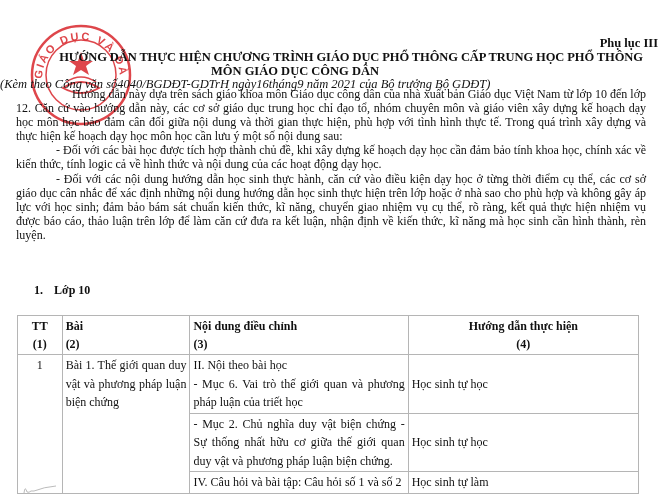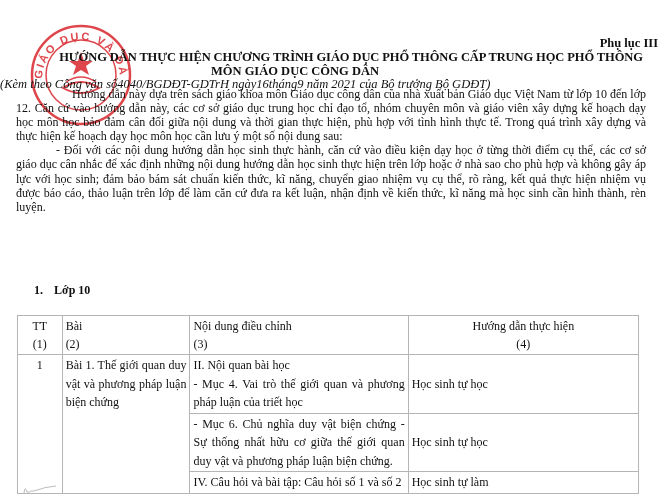--- a/index.html
+++ b/index.html
@@ -17,21 +17,21 @@
     .body { position:absolute; top:87px; left:16px; width:630px; font-size:12px; line-height:14.1px;
             text-align:justify; }
     .body p { margin:0; }
     .body .indent { text-indent:56px; }
     .body .indent2 { text-indent:40px; }
     .section { position:absolute; top:283px; left:34px; font-weight:bold; font-size:12px; }
     .section .num { margin-right:8px; }
     table { position:absolute; top:315px; left:17px; width:303px; border-collapse:collapse;
             font-size:12px; width:622px; }
     td, th { border:1px solid #b5b5b5; padding:1px 3px; vertical-align:top; line-height:18.5px; }
-    th { font-weight:normal; text-align:center; line-height:18px; }
+    th { font-weight:bold; text-align:center; line-height:18px; }
     .c-tt { width:37px; text-align:center; }
     .c-bai { width:119px; text-align:justify; }
     .c-nd { width:198px; text-align:justify;margin-top:47px; }
     .c-hd { width:220px; }
     .vmid { vertical-align:middle; }
     .stamp { position:absolute; left:30px; top:24px; width:102px; height:102px; }
     .sig { position:absolute; left:22px; top:484px; width:40px; height:10px; }
   </style>
 </head>
 <body>
@@ -52,20 +52,21 @@
     <path d="M36 58 Q51 48 66 58" fill="none" stroke="#d8262b" stroke-width="1.5" opacity="0.85"></path>
   </svg>
 
   <div class="appendix">Phụ lục III</div>
   <div class="title1">HƯỚNG DẪN THỰC HIỆN CHƯƠNG TRÌNH GIÁO DỤC PHỔ THÔNG CẤP TRUNG HỌC PHỔ THÔNG</div>
   <div class="title2">MÔN GIÁO DỤC CÔNG DÂN</div>
   <div class="subtitle">(Kèm theo Công văn số4040/BGDĐT-GDTrH ngày16tháng9  năm 2021 của Bộ trưởng Bộ GDĐT)</div>
 
   <div class="body">
     <p class="indent">Hướng dẫn này dựa trên sách giáo khoa môn Giáo dục công dân của nhà xuất bản Giáo dục Việt Nam từ lớp 10 đến lớp 12. Căn cứ vào hướng dẫn này, các cơ sở giáo dục trung học chỉ đạo tổ, nhóm chuyên môn và giáo viên xây dựng kế hoạch dạy học môn học bảo đảm cân đối giữa nội dung và thời gian thực hiện, phù hợp với tình hình thực tế. Trong quá trình xây dựng và thực hiện kế hoạch dạy học môn học cần lưu ý một số nội dung sau:</p>
+    <p class="indent2">- Đối với các bài học được tích hợp thành chủ đề, khi xây dựng kế hoạch dạy học cần đảm bảo tính khoa học, chính xác về kiến thức, tính logic cả về hình thức và nội dung của các hoạt động dạy học.</p>
     <p class="indent2">- Đối với các nội dung hướng dẫn học sinh thực hành, căn cứ vào điều kiện dạy học ở từng thời điểm cụ thể, các cơ sở giáo dục cân nhắc để xác định những nội dung hướng dẫn học sinh thực hiện trên lớp hoặc ở nhà sao cho phù hợp và không gây áp lực với học sinh; đảm bảo bám sát chuẩn kiến thức, kĩ năng, chuyển giao nhiệm vụ cụ thể, rõ ràng, kết quả thực hiện nhiệm vụ được báo cáo, thảo luận trên lớp để làm căn cứ đưa ra kết luận, nhận định về kiến thức, kĩ năng mà học sinh cần hình thành, rèn luyện.</p>
   </div>
 
   <div class="section">
     <span class="num">1.</span>
     <span>Lớp 10</span>
   </div>
 
   <table>
     <tbody>
@@ -84,27 +85,27 @@
           </th>
       <th class="c-hd">
             <div>Hướng dẫn thực hiện</div>
             <div>(4)</div>
           </th>
     </tr>
     <tr>
       <td class="c-tt" rowspan="3">1</td>
       <td class="c-bai" rowspan="3">Bài 1. Thế giới quan duy vật và phương pháp luận biện chứng</td>
       <td class="c-nd">
-        <div>II. Nội quan bài học</div>
-        <div>- Mục 4. Vai trò thế giới quan và phương pháp luận của triết học</div>
+        <div>II. Nội theo bài học</div>
+        <div>- Mục 6. Vai trò thế giới quan và phương pháp luận của triết học</div>
       </td>
       <td class="c-hd vmid">Học sinh tự học</td>
     </tr>
     <tr>
-      <td class="c-nd">- Mục 6. Chủ nghĩa duy vật biện chứng - Sự thống nhất hữu cơ giữa thế giới quan duy vật và phương pháp luận biện chứng.</td>
+      <td class="c-nd">- Mục 2. Chủ nghĩa duy vật biện chứng - Sự thống nhất hữu cơ giữa thế giới quan duy vật và phương pháp luận biện chứng.</td>
       <td class="c-hd vmid">Học sinh tự học</td>
     </tr>
     <tr>
       <td class="c-nd" style="white-space:nowrap;">IV. Câu hỏi và bài tập: Câu hỏi số 1 và số 2</td>
       <td class="c-hd">Học sinh tự làm</td>
     </tr>
   </tbody>
     </table>
 
   <svg class="sig" viewBox="0 0 40 10">

